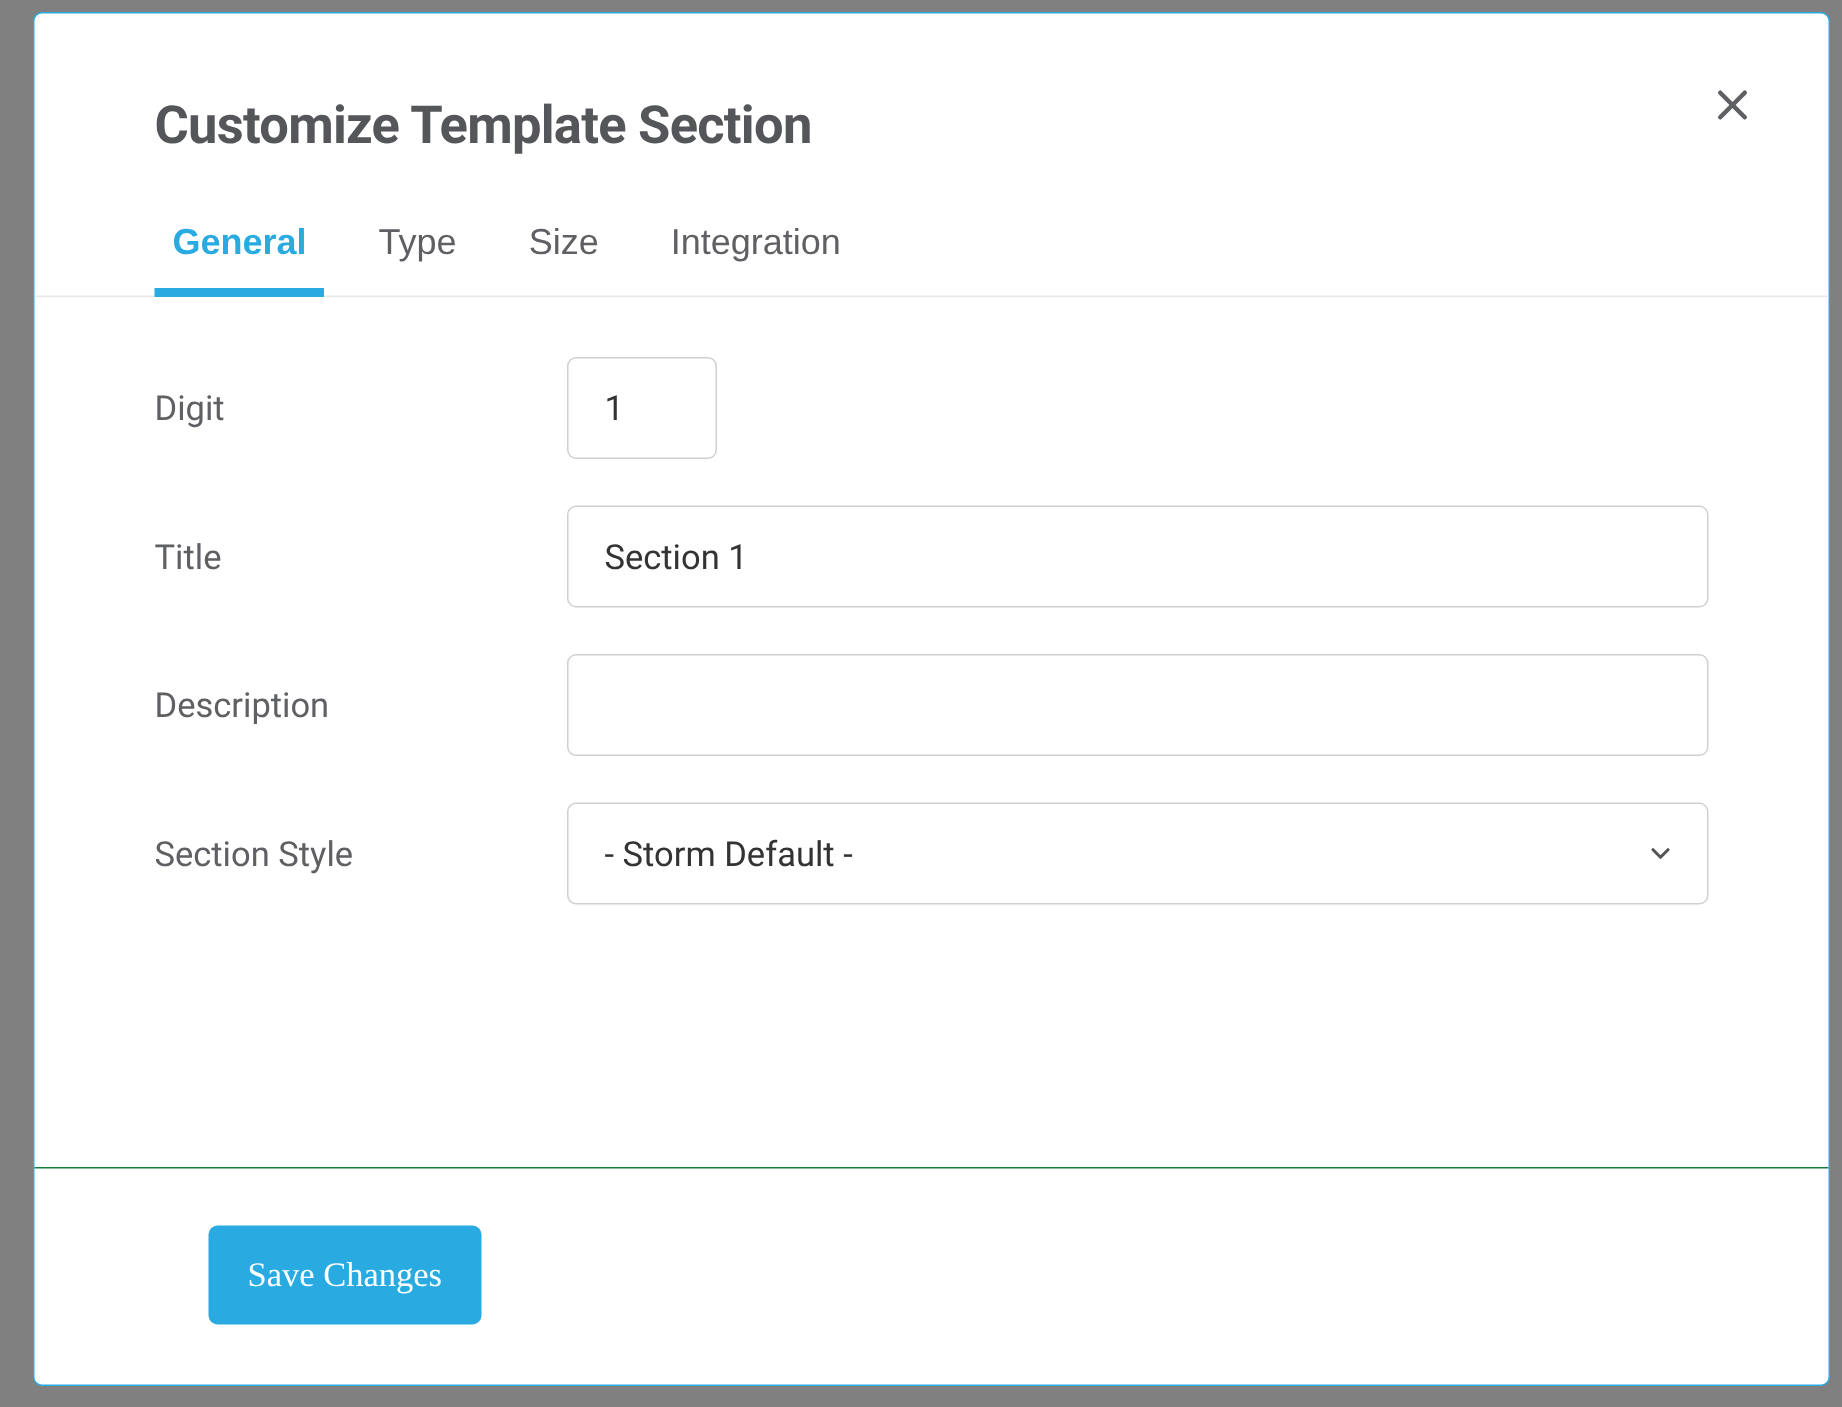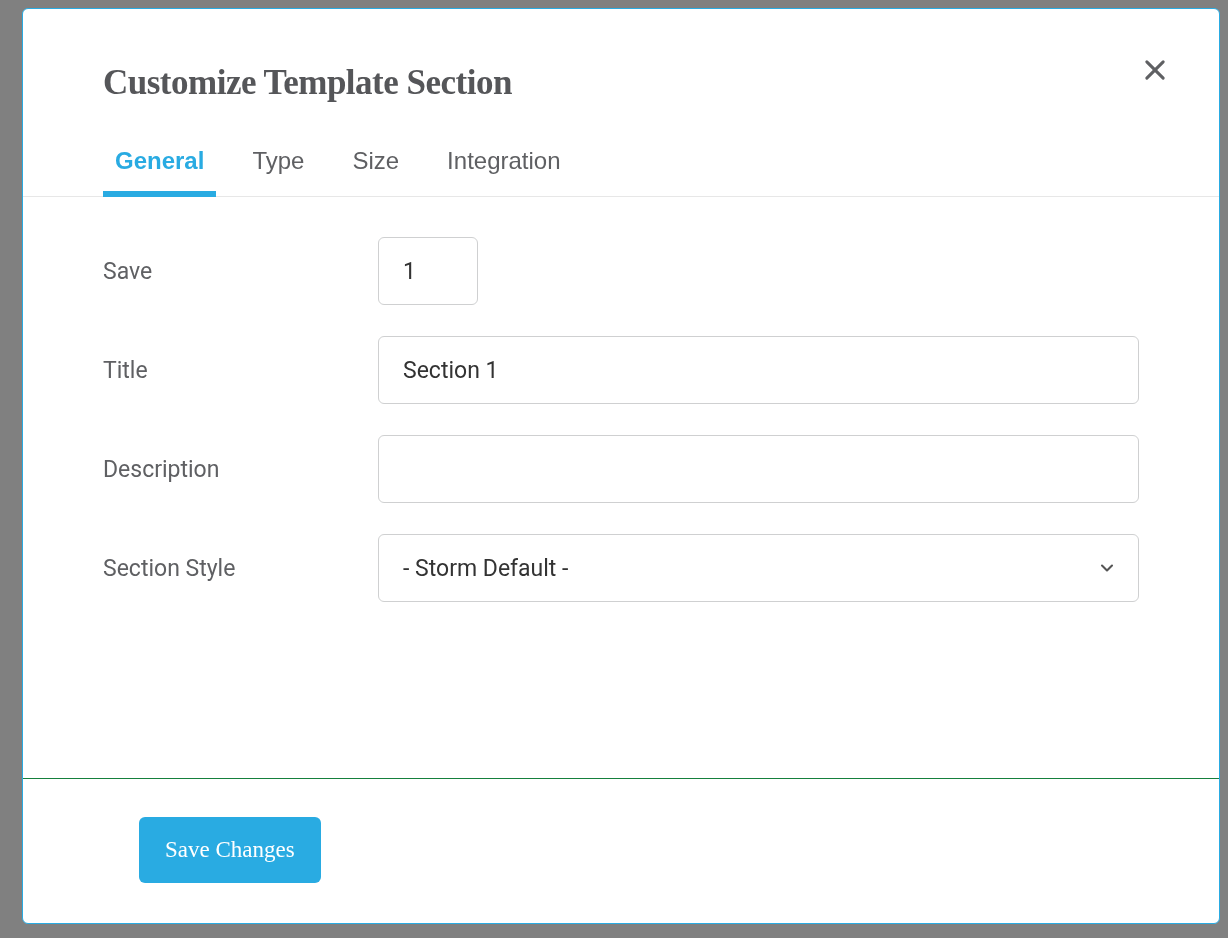--- a/index.html
+++ b/index.html
@@ -28,21 +28,20 @@
     bottom: 14px;
     background: #ffffff;
     border: 1px solid #29abe2;
     border-radius: 6px;
     display: flex;
     flex-direction: column;
   }
   .modal-header {
     padding: 54px 52px 0 80px;
     position: relative;
-    font-family: Liberation Serif, serif;
   }
   .modal-title {
     font-size: 35px;
     font-weight: 700;
     color: #555659;
     letter-spacing: -0.5px;
   }
   .close-btn {
     position: absolute;
     top: 42px;
@@ -213,21 +212,21 @@
       <button class="tab active">General</button>
       <button class="tab">Type</button>
       <button class="tab">Size</button>
       <button class="tab">Integration</button>
     </div>
 
     <div class="modal-body">
 
 
       <div class="form-row">
-        <div class="label">Save</div>
+        <div class="label">Digit</div>
         <input class="text-input input-digit" value="1" style="">
       </div>
 
       <div class="form-row">
         <div class="label">Title</div>
         <input class="text-input input-full" value="Section 1" style="">
       </div>
 
       <div class="form-row">
         <div class="label">Description</div>

